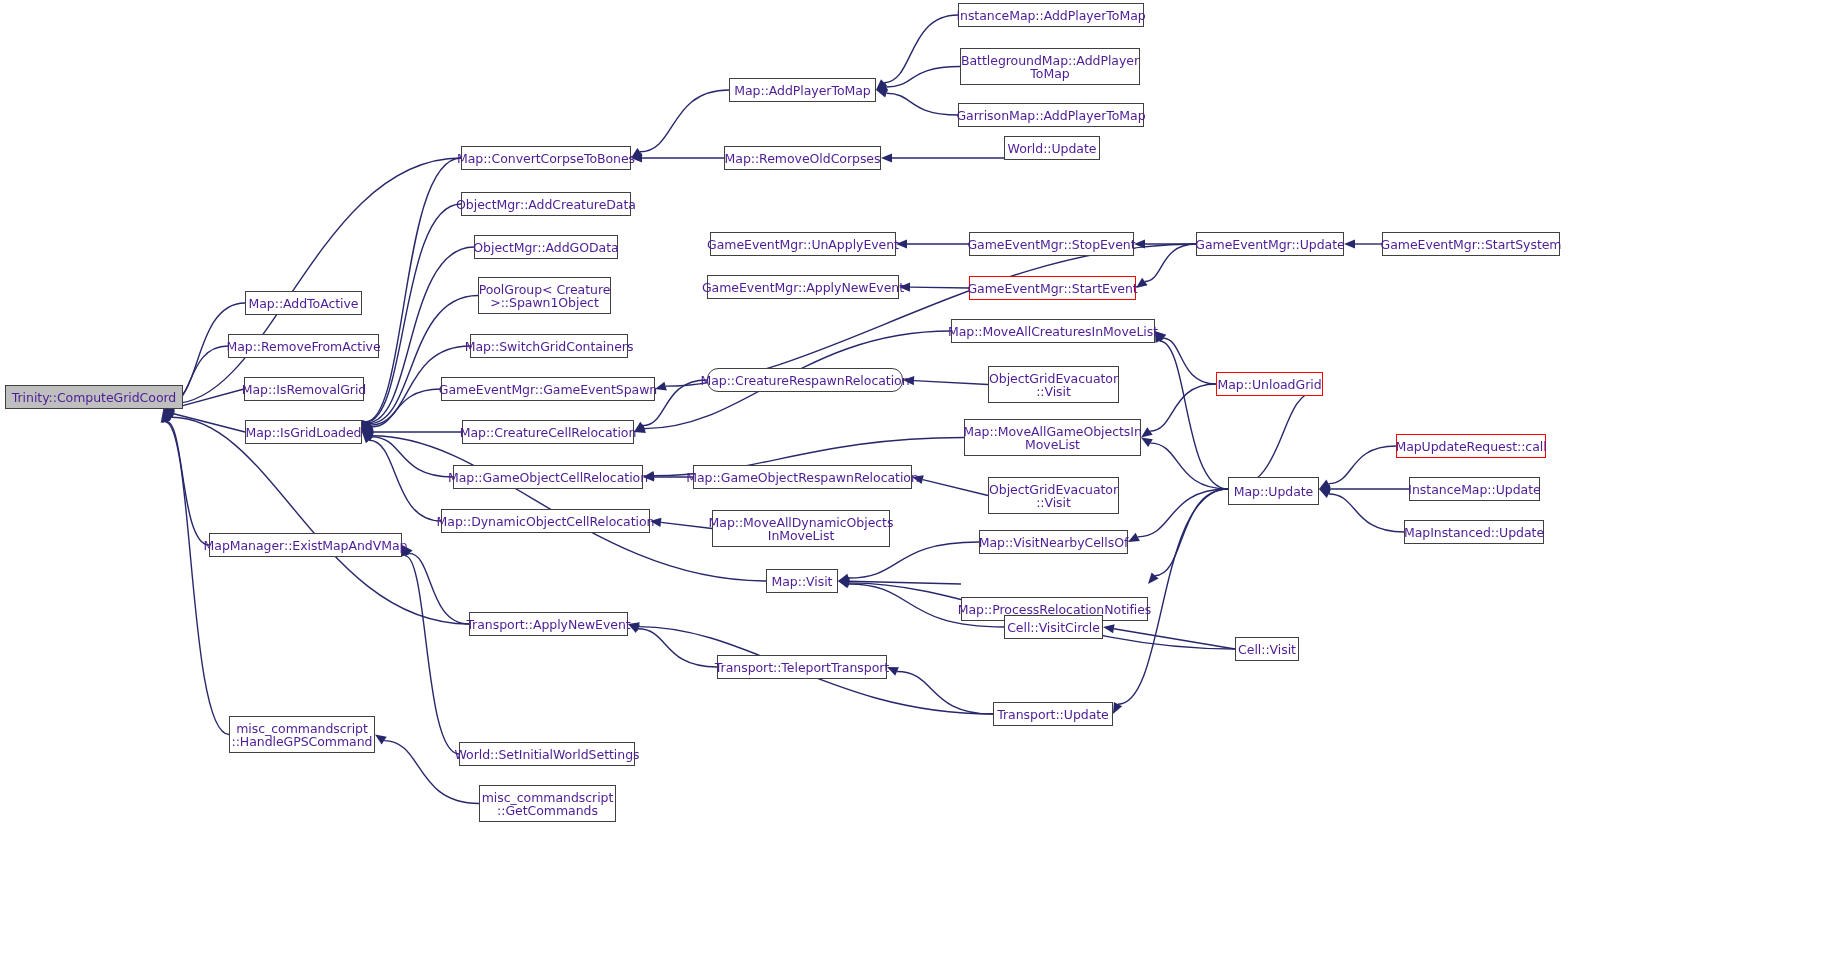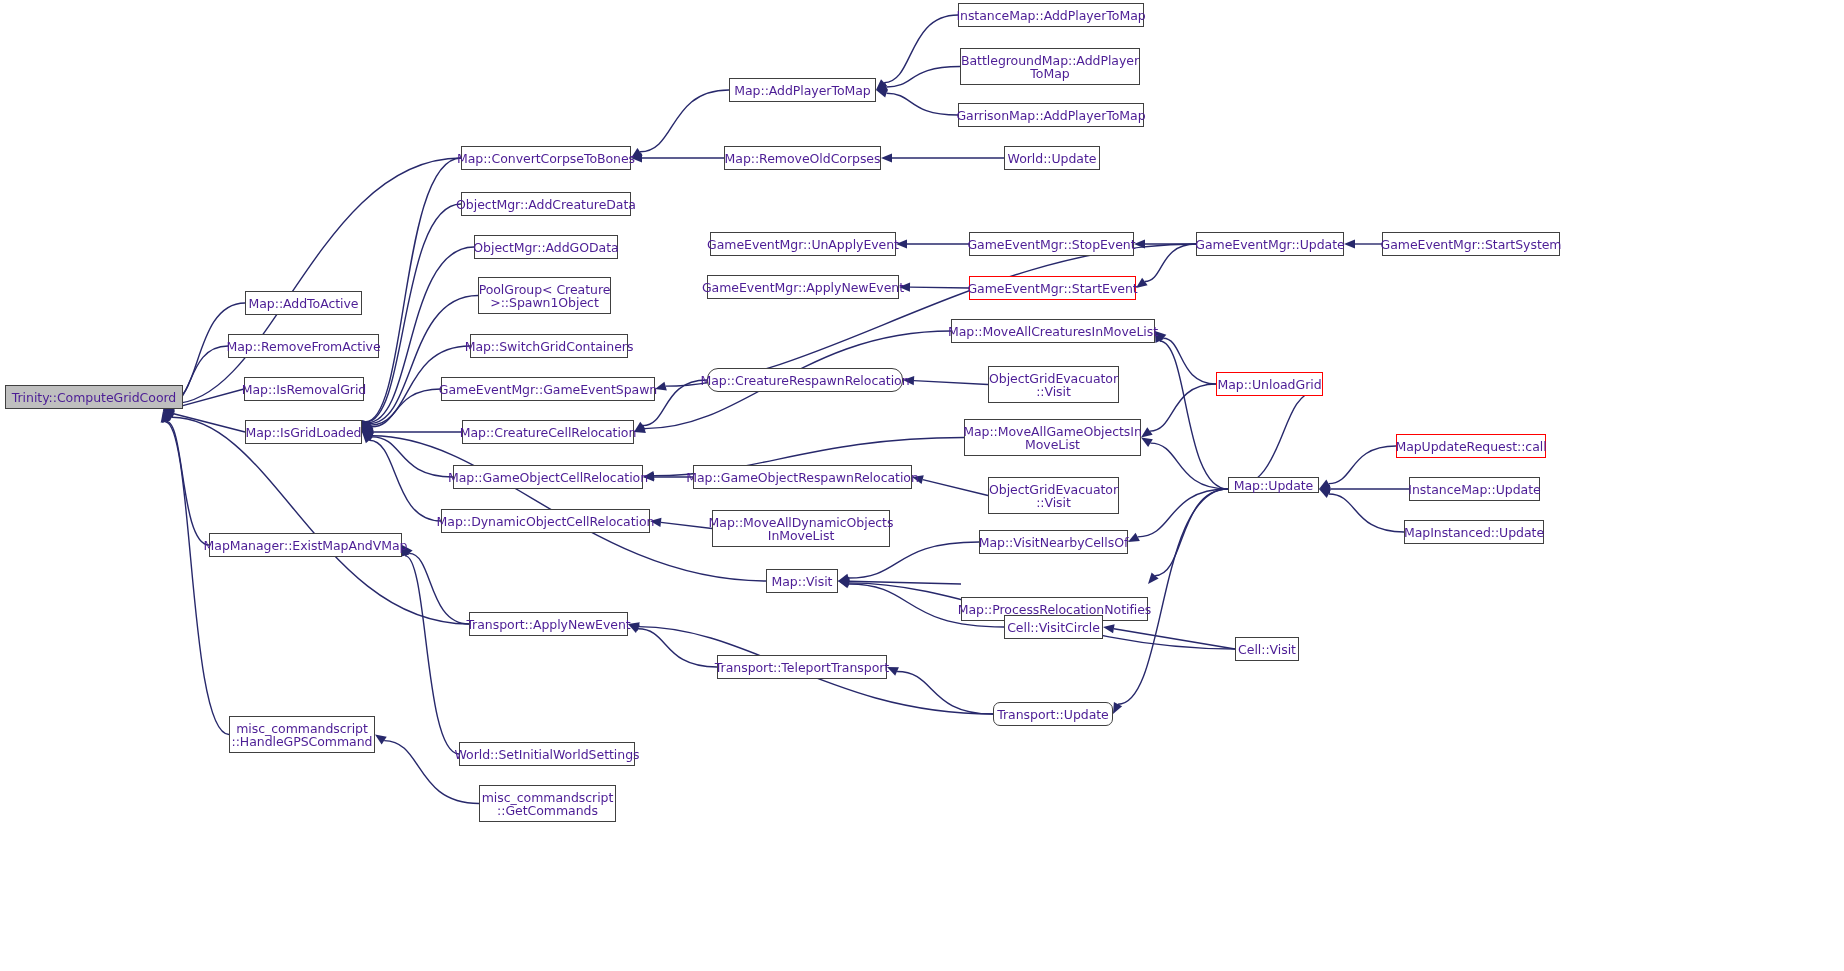--- a/index.html
+++ b/index.html
@@ -318,35 +318,35 @@
     <div class="node" style="left: 707px; top: 368px; width: 196px; height: 24px; border-radius: 11px;">Map::CreatureRespawnRelocation</div>
     <div class="node" style="left: 693px; top: 465px; width: 219px; height: 24px;">Map::GameObjectRespawnRelocation</div>
     <div class="node" style="left: 712px; top: 510px; width: 178px; height: 37px;">Map::MoveAllDynamicObjects
 InMoveList</div>
     <div class="node" style="left: 766px; top: 569px; width: 72px; height: 24px;">Map::Visit</div>
     <div class="node" style="left: 717px; top: 655px; width: 170px; height: 24px;">Transport::TeleportTransport</div>
     <div class="node" style="left: 958px; top: 3px; width: 186px; height: 24px;">InstanceMap::AddPlayerToMap</div>
     <div class="node" style="left: 960px; top: 48px; width: 180px; height: 37px;">BattlegroundMap::AddPlayer
 ToMap</div>
     <div class="node" style="left: 958px; top: 103px; width: 186px; height: 24px;">GarrisonMap::AddPlayerToMap</div>
-    <div class="node" style="left: 1004px; top: 146px; width: 96px; height: 24px;">World::Update</div>
+    <div class="node" style="left: 1004px; top: 136px; width: 96px; height: 24px;">World::Update</div>
     <div class="node" style="left: 969px; top: 232px; width: 165px; height: 24px;">GameEventMgr::StopEvent</div>
     <div class="node red" style="left: 969px; top: 276px; width: 167px; height: 24px;">GameEventMgr::StartEvent</div>
     <div class="node" style="left: 951px; top: 319px; width: 204px; height: 24px;">Map::MoveAllCreaturesInMoveList</div>
     <div class="node" style="left: 988px; top: 366px; width: 131px; height: 37px;">ObjectGridEvacuator
 ::Visit</div>
     <div class="node" style="left: 964px; top: 419px; width: 177px; height: 37px;">Map::MoveAllGameObjectsIn
 MoveList</div>
     <div class="node" style="left: 988px; top: 477px; width: 131px; height: 37px;">ObjectGridEvacuator
 ::Visit</div>
     <div class="node" style="left: 979px; top: 530px; width: 149px; height: 24px;">Map::VisitNearbyCellsOf</div>
     <div class="node" style="left: 961px; top: 572px; width: 187px; height: 24px; margin-top: 25px;">Map::ProcessRelocationNotifies</div>
     <div class="node" style="left: 1004px; top: 615px; width: 99px; height: 24px;">Cell::VisitCircle</div>
-    <div class="node" style="left: 993px; top: 702px; width: 120px; height: 24px; border-radius: 7px;">Transport::Update</div>
+    <div class="node" style="left: 993px; top: 702px; width: 120px; height: 24px;">Transport::Update</div>
     <div class="node" style="left: 1196px; top: 232px; width: 148px; height: 24px;">GameEventMgr::Update</div>
     <div class="node red" style="left: 1216px; top: 372px; width: 107px; height: 24px;">Map::UnloadGrid</div>
-    <div class="node" style="left: 1228px; top: 477px; width: 91px; height: 16px;">Map::Update</div>
+    <div class="node" style="left: 1228px; top: 477px; width: 91px; height: 28px;">Map::Update</div>
     <div class="node" style="left: 1235px; top: 637px; width: 64px; height: 24px;">Cell::Visit</div>
     <div class="node" style="left: 1382px; top: 232px; width: 178px; height: 24px;">GameEventMgr::StartSystem</div>
     <div class="node red" style="left: 1396px; top: 434px; width: 150px; height: 24px;">MapUpdateRequest::call</div>
     <div class="node" style="left: 1409px; top: 477px; width: 131px; height: 24px; text-align: right;">InstanceMap::Update</div>
     <div class="node" style="left: 1404px; top: 520px; width: 140px; height: 24px;">MapInstanced::Update</div>
   </div>
 
 </body></html>

